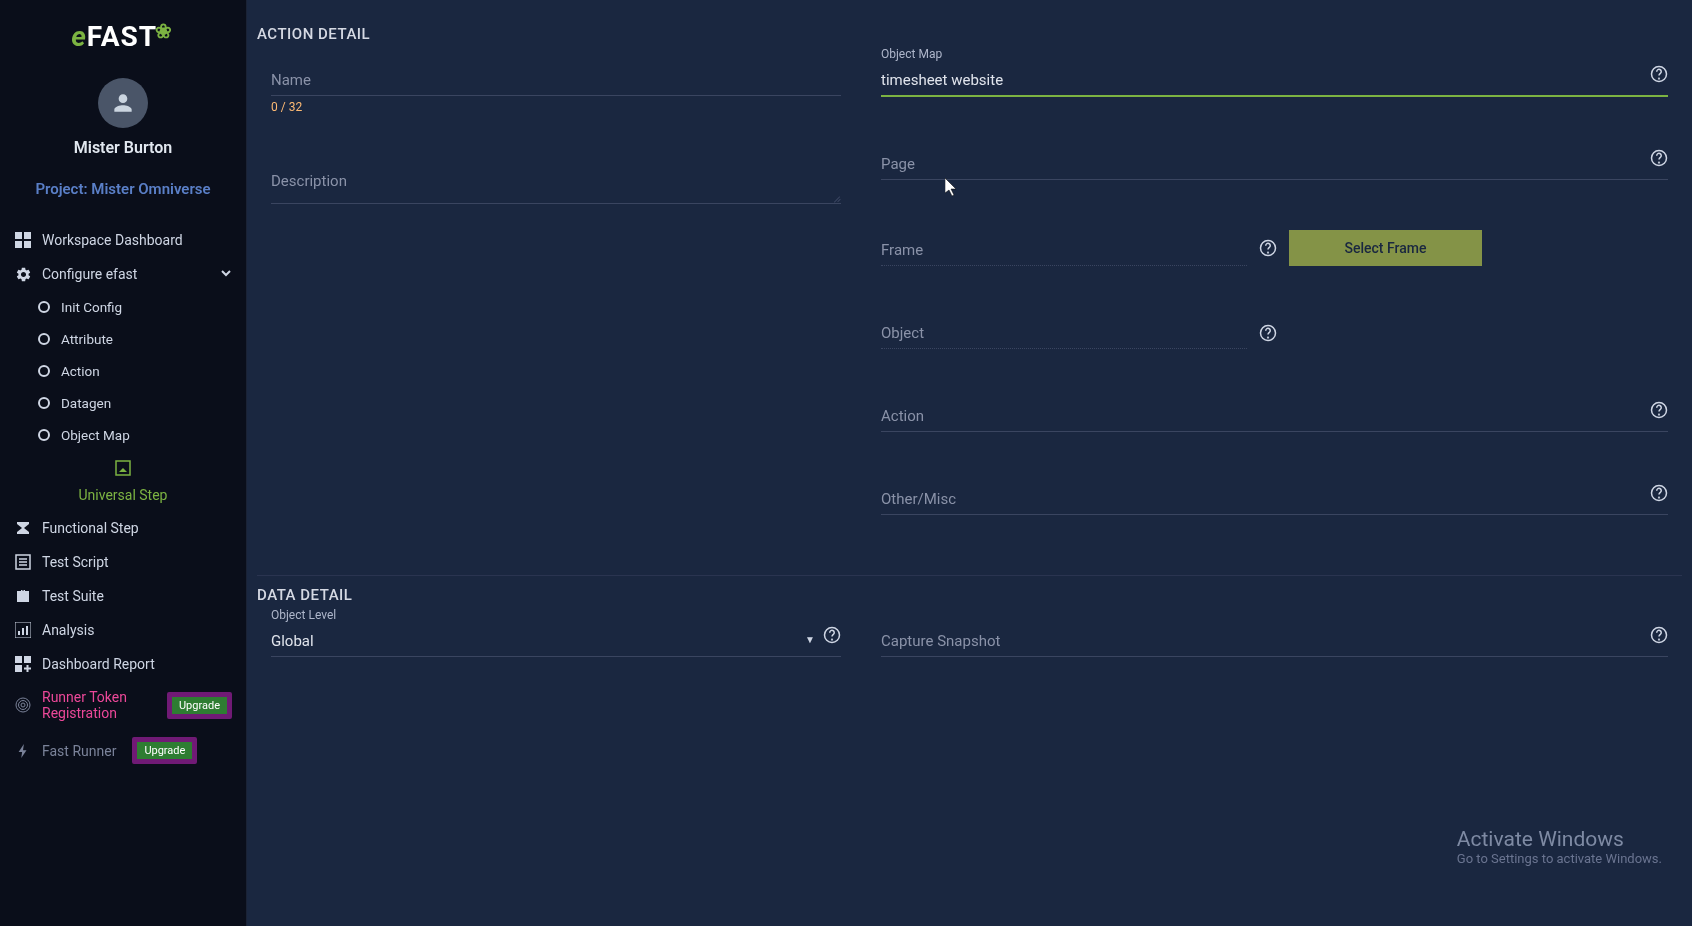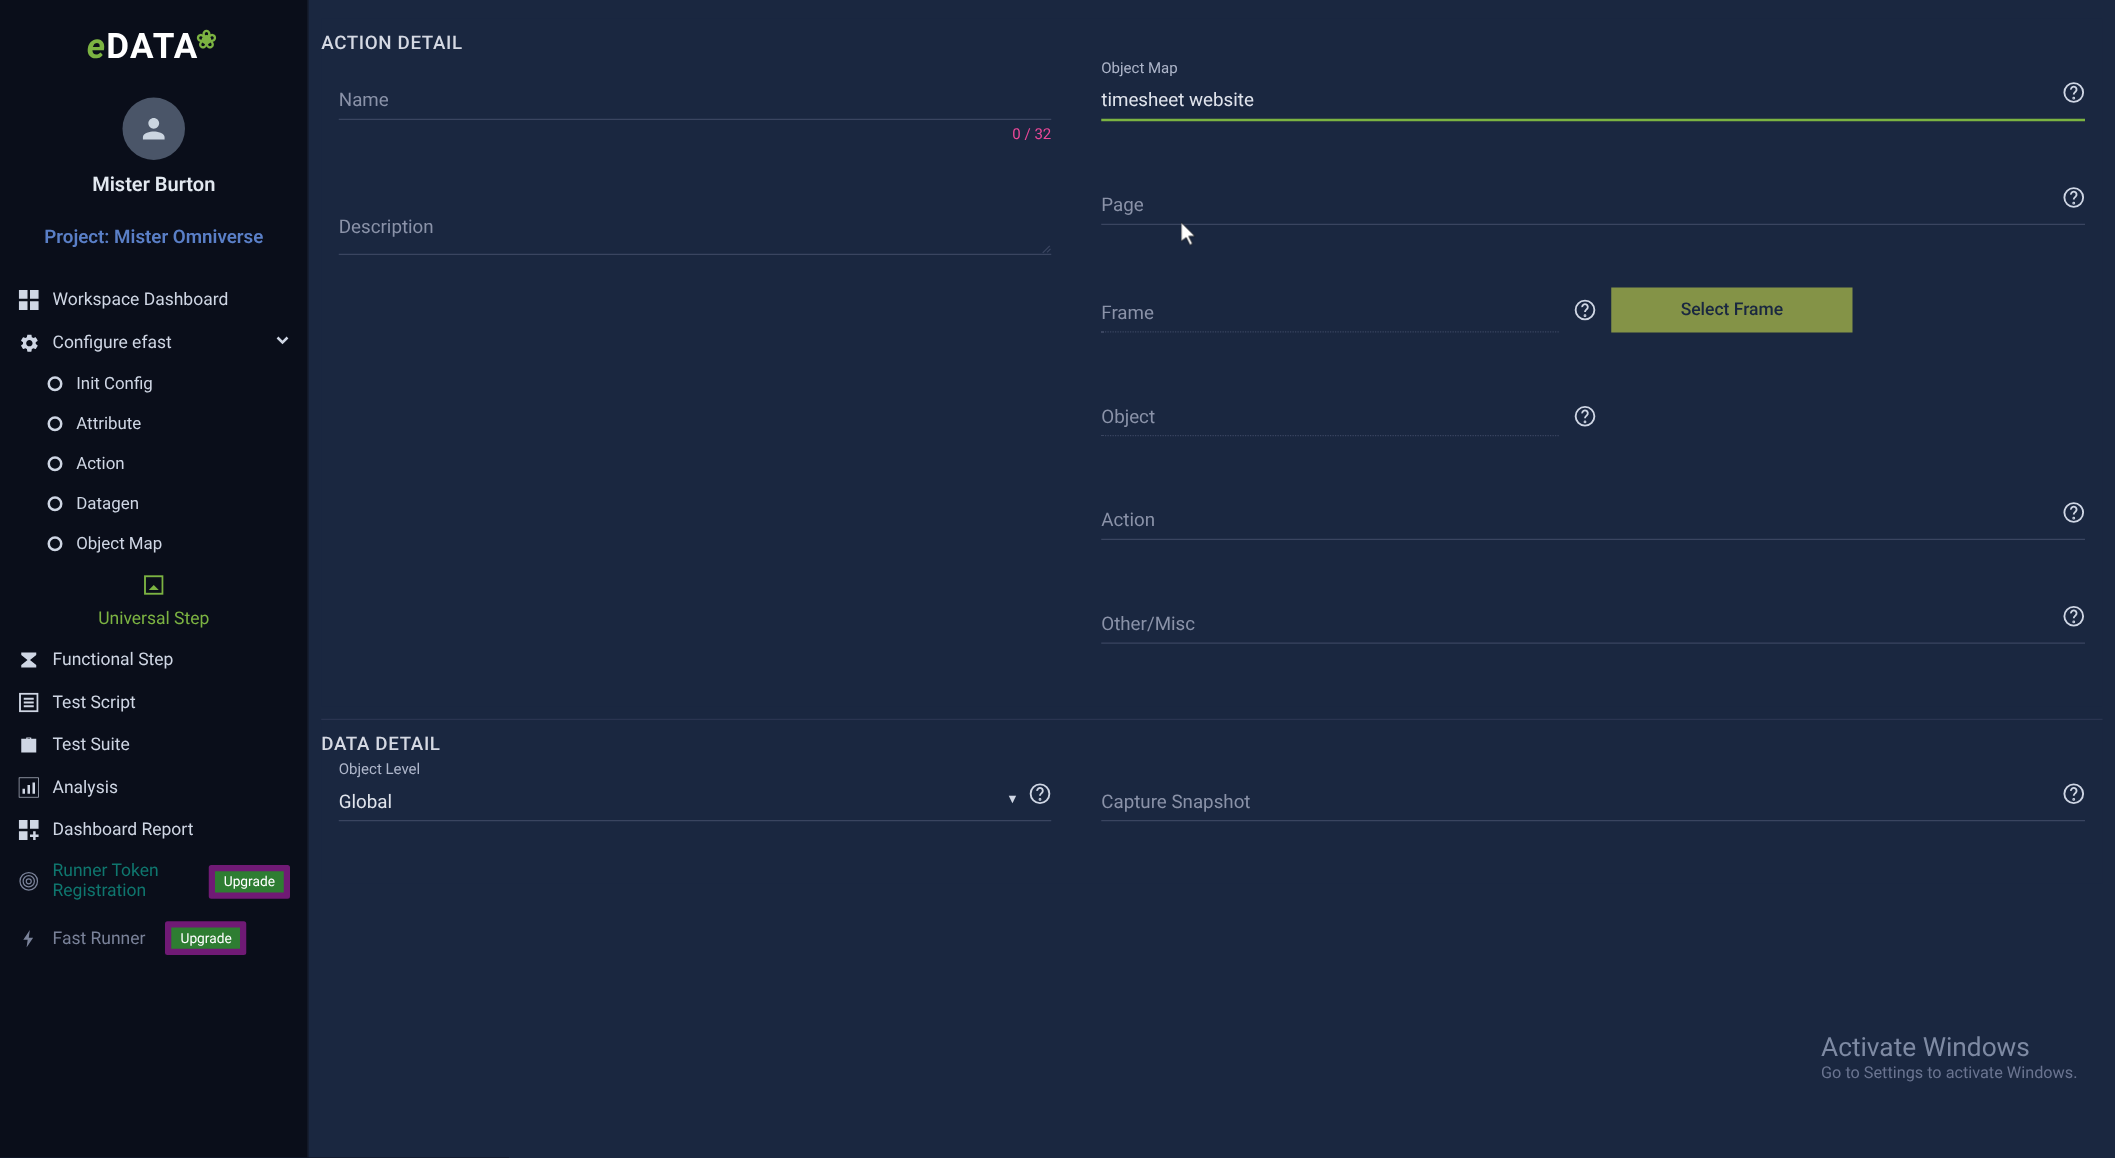--- a/index.html
+++ b/index.html
@@ -29,21 +29,21 @@
 .section-title { font-size: 15px; font-weight: 500; color: #d5d9e3; padding: 10px 0 20px 0; letter-spacing: 0.5px;}
 .form-row { display: flex; gap: 40px; padding: 0 14px;}
 .form-col-left { flex: 0 0 570px; }
 .form-col-right { flex: 1; }
 .field { position: relative; margin-bottom: 50px; }
 .field-active .fld-label { position:absolute; top:-16px; font-size:12px; color:#aeb6ca;}
 .fld-label { font-size: 15px; color: #8a92a8; position:absolute; top:8px; transition: all .2s; pointer-events:none;}
 .fld-input { width: 100%; background: transparent; border: none; border-bottom: 1px solid #3a4560; color: #e0e4ec; font-size: 15px; padding: 8px 0 6px 0; outline: none; }
 .fld-input-active { border-bottom: 2px solid #7cb342; }
 .fld-dotted { border-bottom: 1px dotted #3a4560; }
-.counter { font-size: 12px; color: #ec4899; text-align: right; margin-top:4px;}
+.counter { font-size: 12px; color: #fdba74; margin-top:4px;}
 .help-ic { position: absolute; right: 0; top: 2px; width: 18px; height: 18px; cursor: pointer; }
 .help-ic svg { stroke: #cfd6e4; fill:none; stroke-width:2;}
 .btn-sel { background: #a8b84a; color: #1a2740; border: none; padding: 10px 30px; font-size: 14px; font-weight:500; cursor: pointer; width: 193px; opacity:0.75;}
 .obj-row { display:flex; align-items:flex-end; gap:12px; margin-bottom:50px;}
 .obj-row .field { flex:1; margin-bottom:0; }
 .field.short { max-width: 366px; }
 .ta { resize: none; height: 40px; font-family:inherit;}
 .ta-corner { position:absolute; right:0; bottom:6px; width:10px; height:10px; }
 .ta-corner::before, .ta-corner::after { content:''; position:absolute; background:#3a4560;}
 .ta-corner::before{ width:8px; height:1px; bottom:2px; right:0; transform:rotate(-45deg);}
@@ -55,21 +55,21 @@
 .watermark .t2 { font-size: 13px; color:#6a7490;}
 .cursor { position: fixed; left: 945px; top: 178px; pointer-events: none; z-index:1000;}
 .gear-ic path, .gear-ic circle{ fill:#cfd6e4; stroke:none;}
 </style>
 </head>
 <body>
 
 <div class="app">
   <aside class="sidebar">
     <div class="logo">
-      <span class="logo-text"><span class="logo-e">e</span><span class="logo-fast">DATA</span><span class="logo-leaf">❀</span></span>
+      <span class="logo-text"><span class="logo-e">e</span><span class="logo-fast">FAST</span><span class="logo-leaf">❀</span></span>
     </div>
     <div class="avatar">
       <svg viewBox="0 0 24 24">
           <path d="M12 12c2.21 0 4-1.79 4-4s-1.79-4-4-4-4 1.79-4 4 1.79 4 4 4zm0 2c-2.67 0-8 1.34-8 4v2h16v-2c0-2.66-5.33-4-8-4z"></path>
         </svg>
     </div>
     <div class="user-name">Mister Burton</div>
     <div class="project-label">Project: Mister Omniverse</div>
 
     <ul class="nav">
@@ -176,21 +176,21 @@
         <span>Dashboard Report</span>
       </li>
       <li class="nav-item">
         <span class="nav-icon">
             <svg viewBox="0 0 16 16" width="16" height="16" fill="none" stroke="#7a8299" stroke-width="1">
               <circle cx="8" cy="8" r="7"></circle>
               <circle cx="8" cy="8" r="4.5"></circle>
               <circle cx="8" cy="8" r="2"></circle>
             </svg>
           </span>
-        <span style="color:#0f766e">Runner Token Registration</span>
+        <span style="color:#ec4899">Runner Token Registration</span>
         <span class="badge">Upgrade</span>
       </li>
       <li class="nav-item">
         <span class="nav-icon">
             <svg viewBox="0 0 16 16" width="14" height="14" fill="#7a8299">
               <path d="M9 0L3 9h4l-1 7 6-9H8l1-7z"></path>
             </svg>
           </span>
         <span style="color:#7a8299">Fast Runner</span>
         <span class="badge">Upgrade</span>

